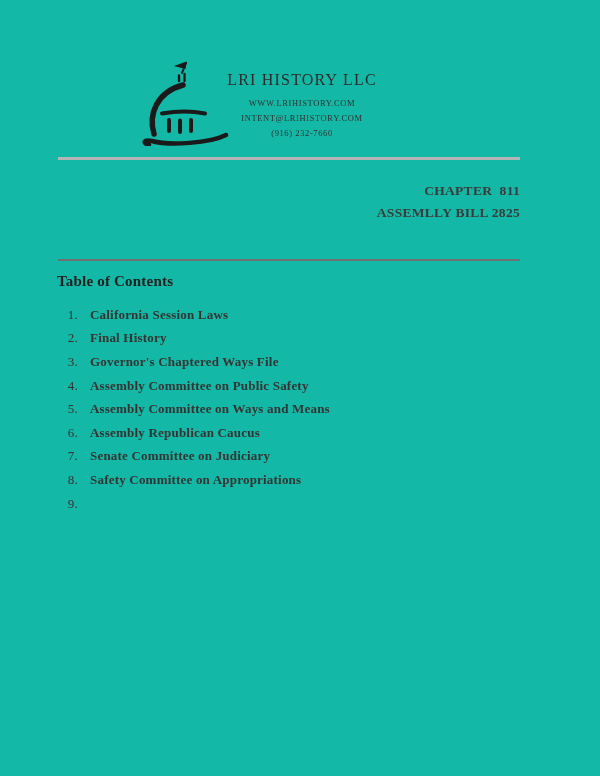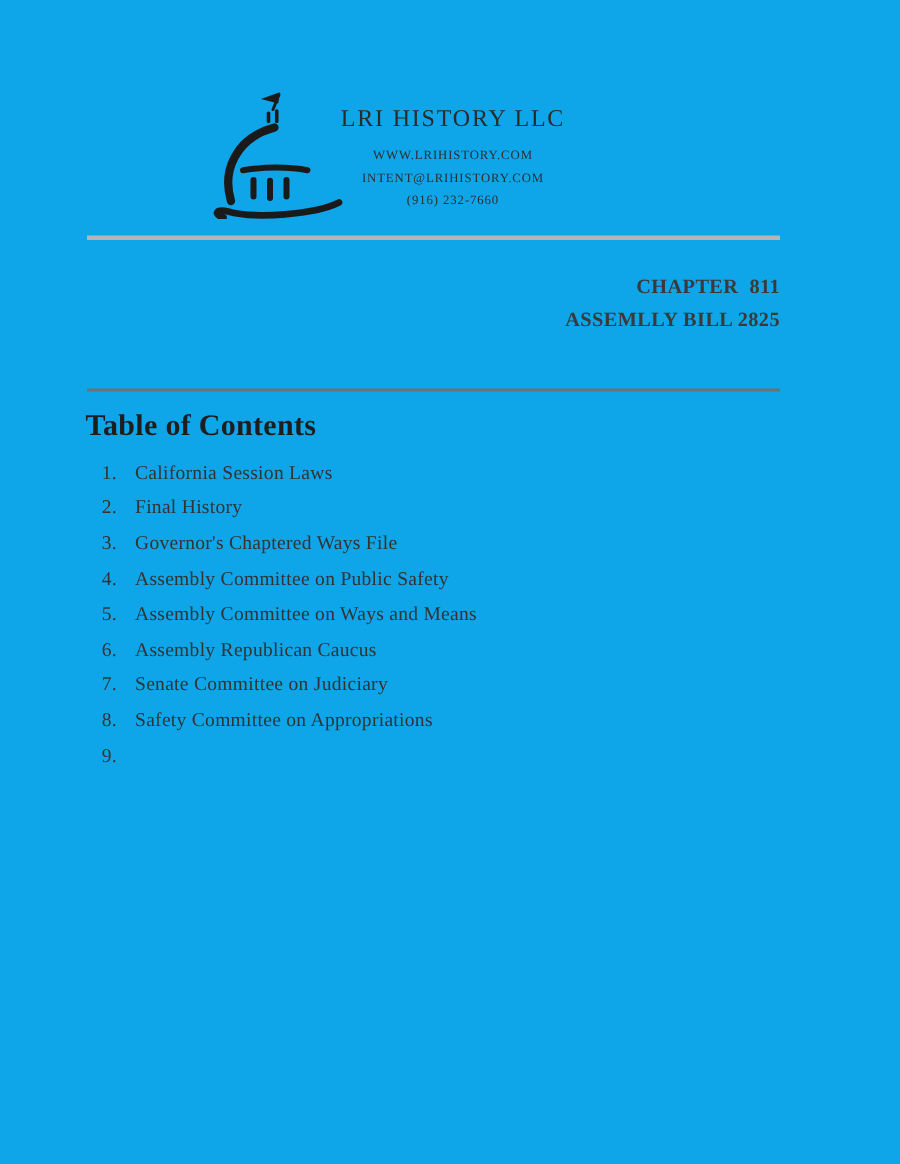--- a/index.html
+++ b/index.html
@@ -1,21 +1,21 @@
 <!DOCTYPE html>
 <html><head>
 <meta charset="utf-8">
 <style>
   html, body { margin: 0; padding: 0; background: #e8e8e8; }
   .page {
     position: relative;
     width: 600px;
     height: 776px;
     margin: 0 auto;
-    background: #0ea5e9;
+    background: #14b8a6;
     font-family: "Liberation Serif", "DejaVu Serif", serif;
     overflow: hidden;
   }
 
   
   .logo {
     position: absolute;
     left: 138px;
     top: 60px;
     width: 92px;
@@ -60,21 +60,21 @@
     color: #3a3a3a;
   }
   .statutes div { white-space: pre; }
 
   
   .toc-title {
     position: absolute;
     left: 57px;
     top: 273px;
     font-weight: bold;
-    font-size: 20px;
+    font-size: 15px;
     letter-spacing: 0.2px;
     color: #1e1e1e;
   }
   .toc-list {
     position: absolute;
     left: 57px;
     top: 303px;
     width: 420px;
   }
   .toc-row {
@@ -85,20 +85,21 @@
     color: #333333;
     letter-spacing: 0.2px;
   }
   .toc-num {
     width: 21px;
     text-align: right;
     flex: 0 0 21px;
   }
   .toc-label {
     margin-left: 12px;
+    font-weight: bold;
   }
 </style>
 </head>
 <body>
 
 <div class="page">
 
   <div class="logo">
     <svg viewBox="0 0 92 86" width="92" height="86" xmlns="http://www.w3.org/2000/svg">
       <g fill="none" stroke="#1a1a1a" stroke-linecap="round">

